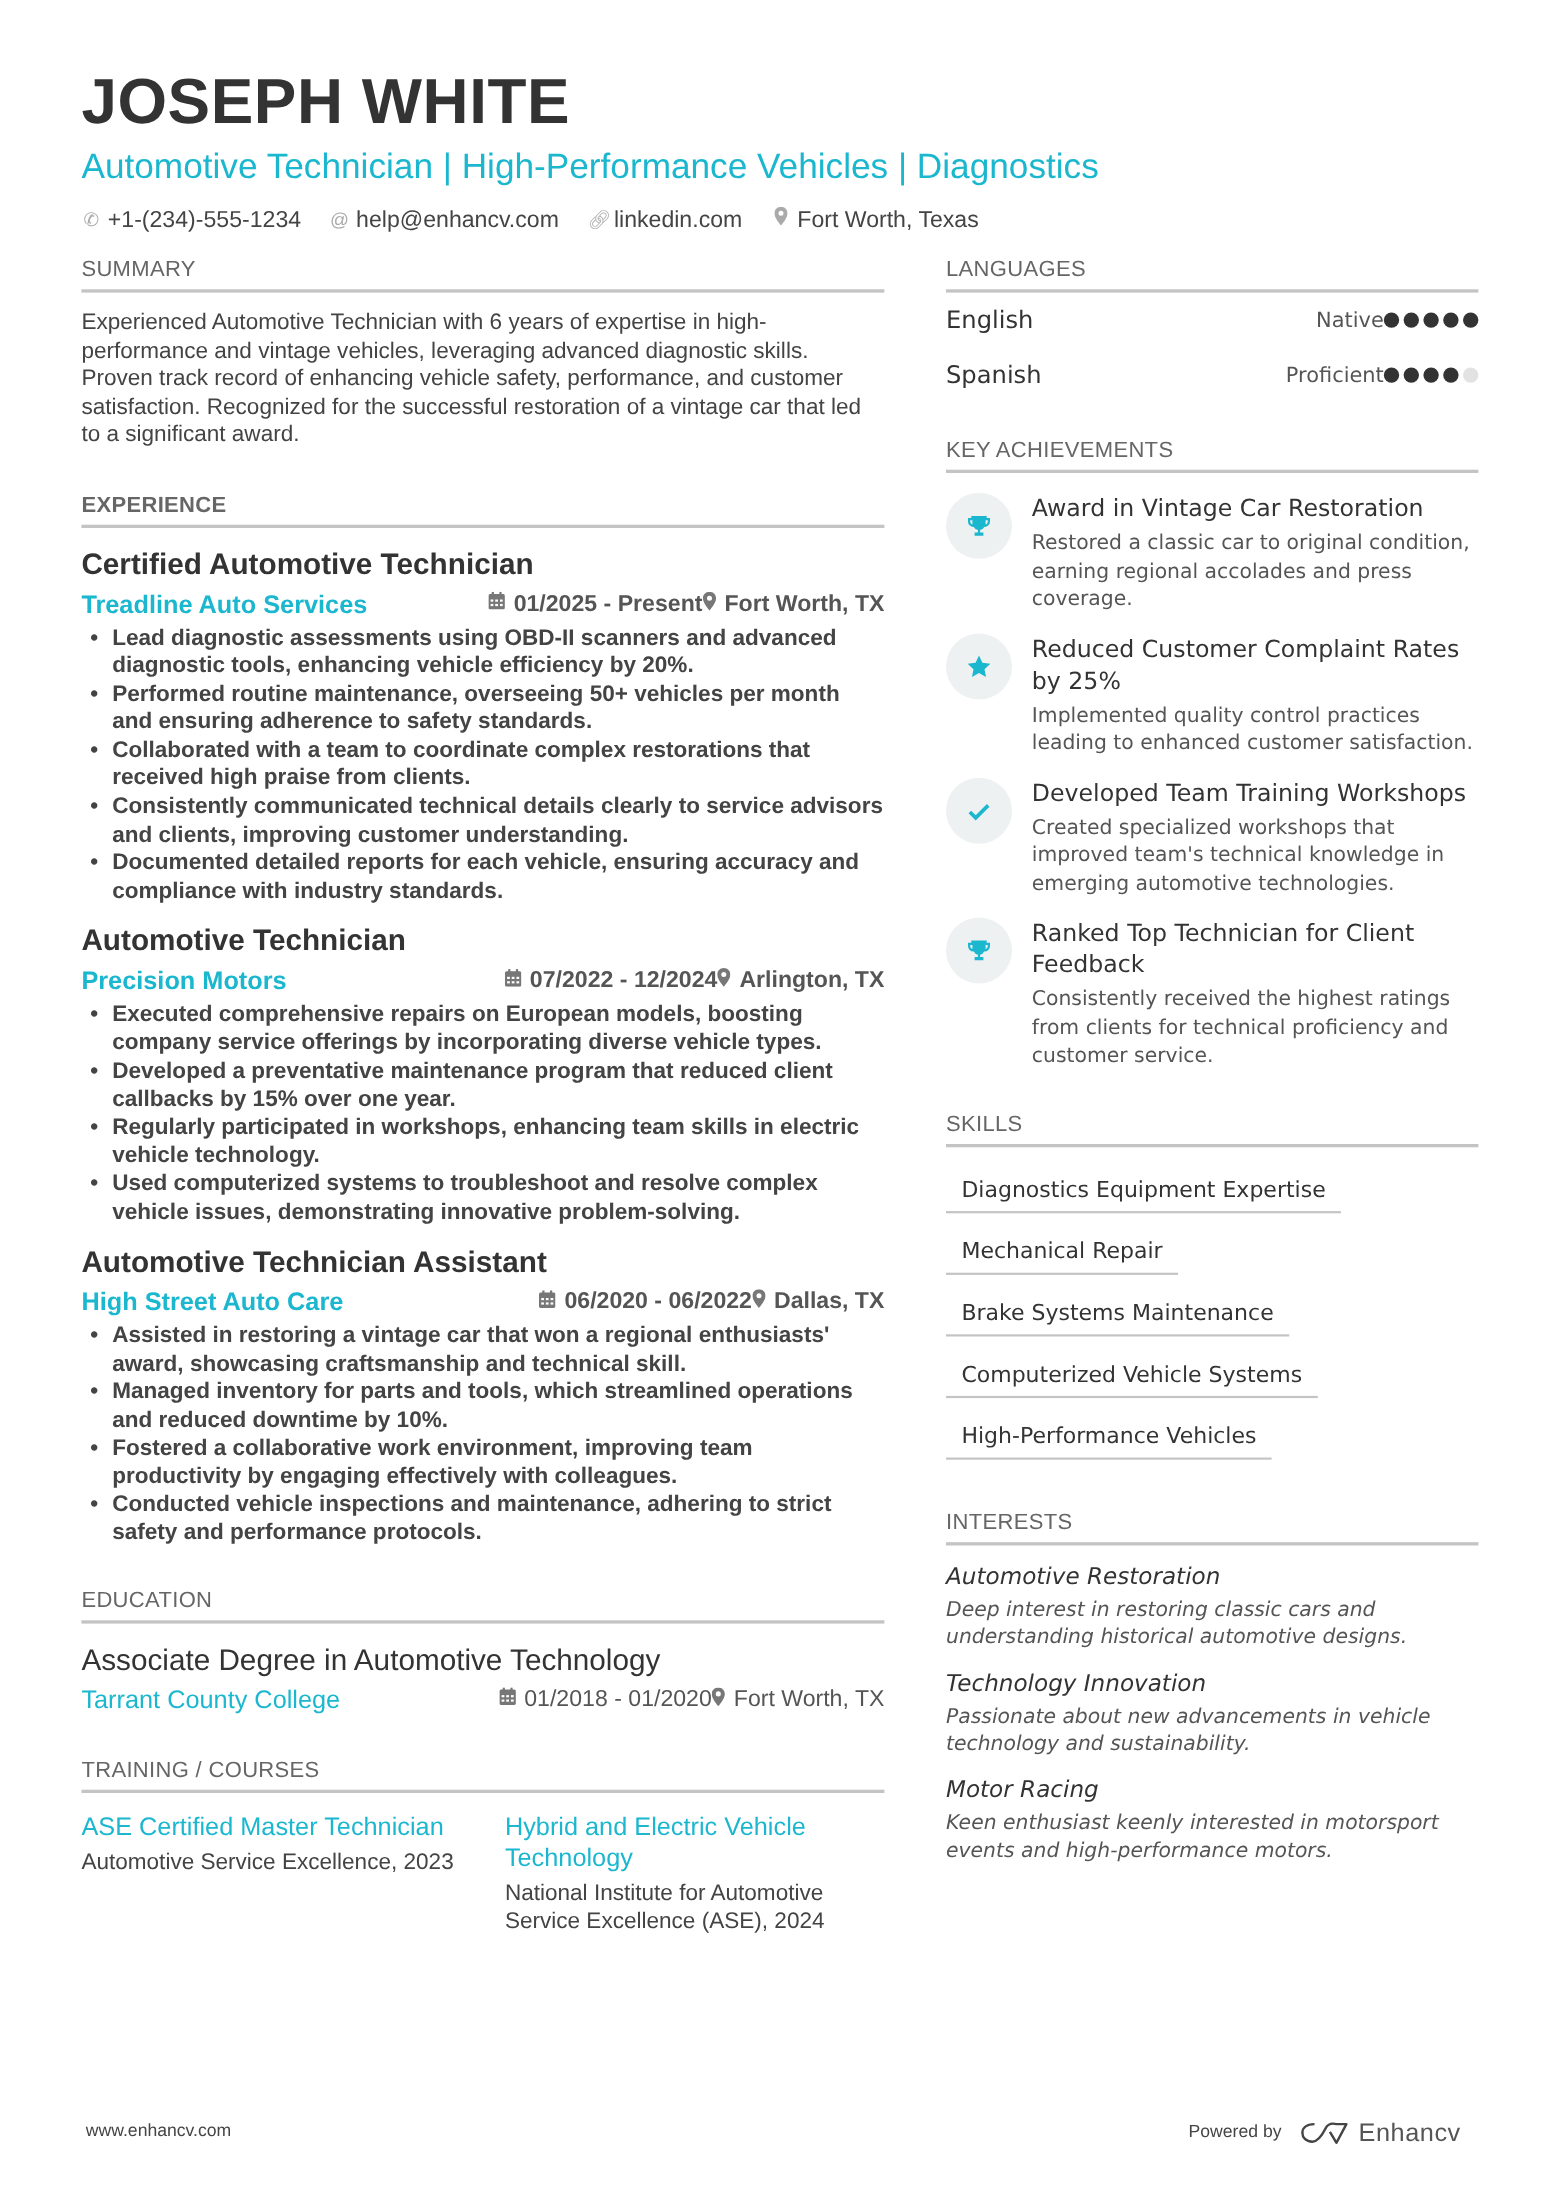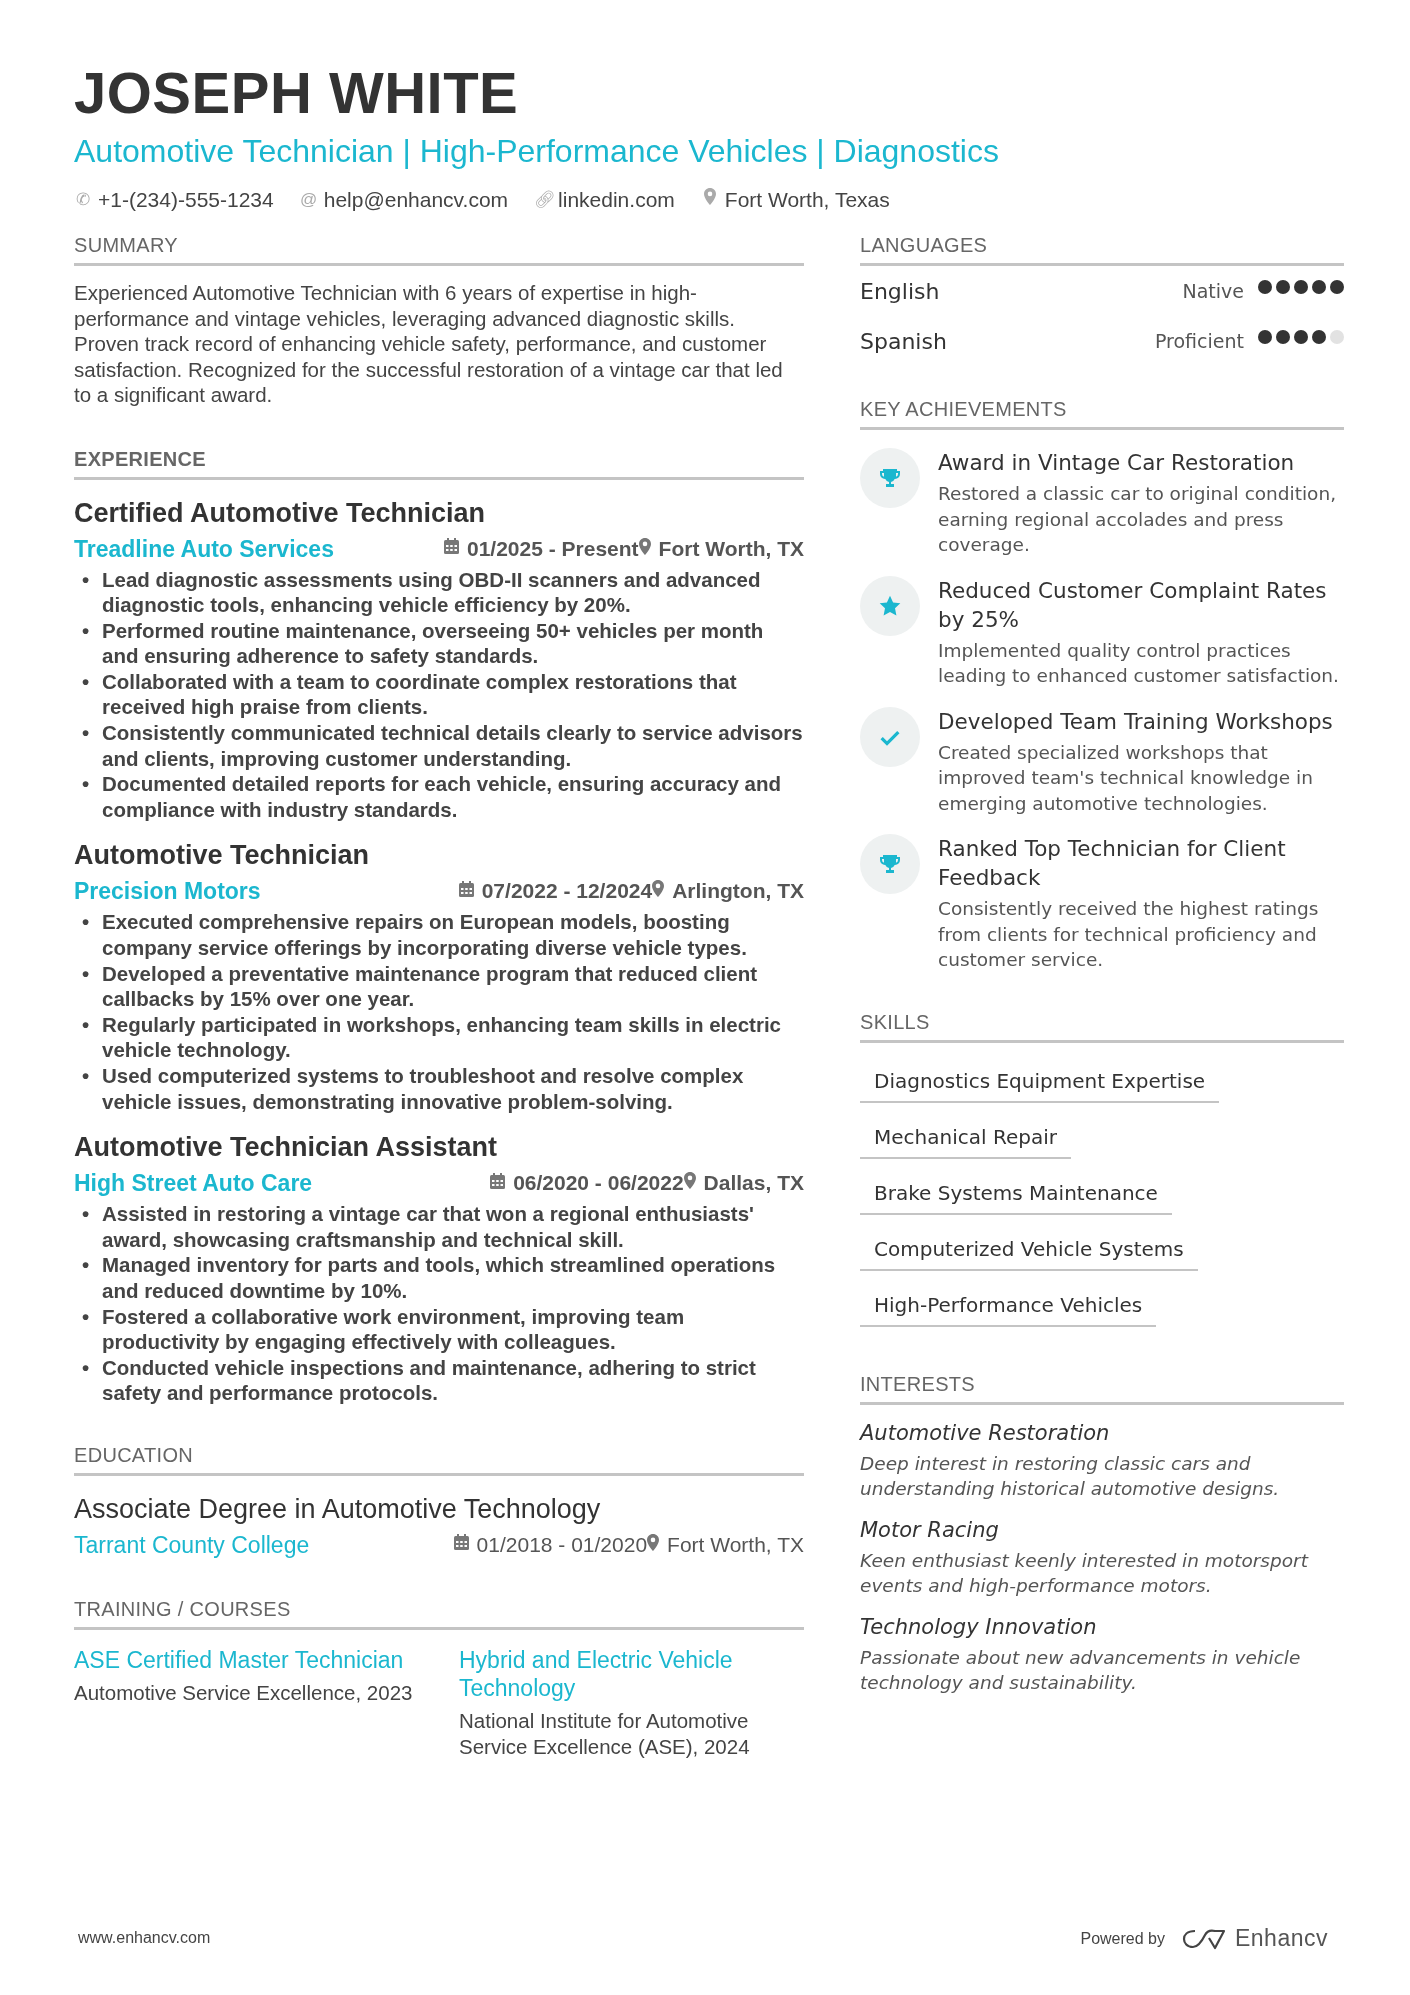--- a/index.html
+++ b/index.html
@@ -33,21 +33,21 @@
   .bullets li::before { content: "•"; position: absolute; left: 8px; top: 0; color: #444; }
 
   .train-grid { display: grid; grid-template-columns: 1fr 1fr; column-gap: 40px; margin-top: 16px; font-family: "Liberation Sans", sans-serif; }
   .train-title { font-size: 23px; line-height: 28px; color: #1bb7cf; }
   .train-sub { font-size: 20.5px; line-height: 26px; color: #444; margin-top: 6px; }
 
   
   .lang-row { display: flex; align-items: center; justify-content: space-between; height: 50px; font-family: "DejaVu Sans", sans-serif; }
   .lang-row:first-of-type { margin-top: 4px; }
   .lang-name { font-size: 22px; color: #333; }
-  .lang-right { display: flex; align-items: flex-start; gap: 14px; }
+  .lang-right { display: flex; align-items: center; }
   .lang-level { font-size: 19px; color: #555; }
   .dots { display: flex; gap: 4px; }
   .dot { width: 14px; height: 14px; border-radius: 50%; background: #333; }
   .dot.off { background: #e2e2e2; }
 
   .ach { display: flex; gap: 18px; margin-top: 18px; }
   .ach-icon { flex: 0 0 60px; width: 60px; height: 60px; border-radius: 50%; background: #eef1f1; display: flex; align-items: center; justify-content: center; }
   .ach-icon svg { width: 24px; height: 24px; fill: #1bb7cf; }
   .ach-body { flex: 1; font-family: "DejaVu Sans", sans-serif; }
   .ach-title { font-size: 21.5px; line-height: 29px; color: #333; }
@@ -363,26 +363,26 @@
       </div>
     </div>
 
     <div class="section" style="margin-top:44px;">
       <div class="sec-title">INTERESTS</div>
       <div class="interest">
         <div class="int-title">Automotive Restoration</div>
         <div class="int-desc">Deep interest in restoring classic cars and understanding historical automotive designs.</div>
       </div>
       <div class="interest">
+        <div class="int-title">Technology Innovation</div>
+        <div class="int-desc">Passionate about new advancements in vehicle technology and sustainability.</div>
+      </div>
+      <div class="interest">
         <div class="int-title">Motor Racing</div>
         <div class="int-desc">Keen enthusiast keenly interested in motorsport events and high-performance motors.</div>
-      </div>
-      <div class="interest">
-        <div class="int-title">Technology Innovation</div>
-        <div class="int-desc">Passionate about new advancements in vehicle technology and sustainability.</div>
       </div>
     </div>
   </div>
 </div>
 
 <div class="footer">
   <div class="footer-left">www.enhancv.com</div>
   <div class="footer-right">
     <span class="powered">Powered by</span>
     <span class="brand">

